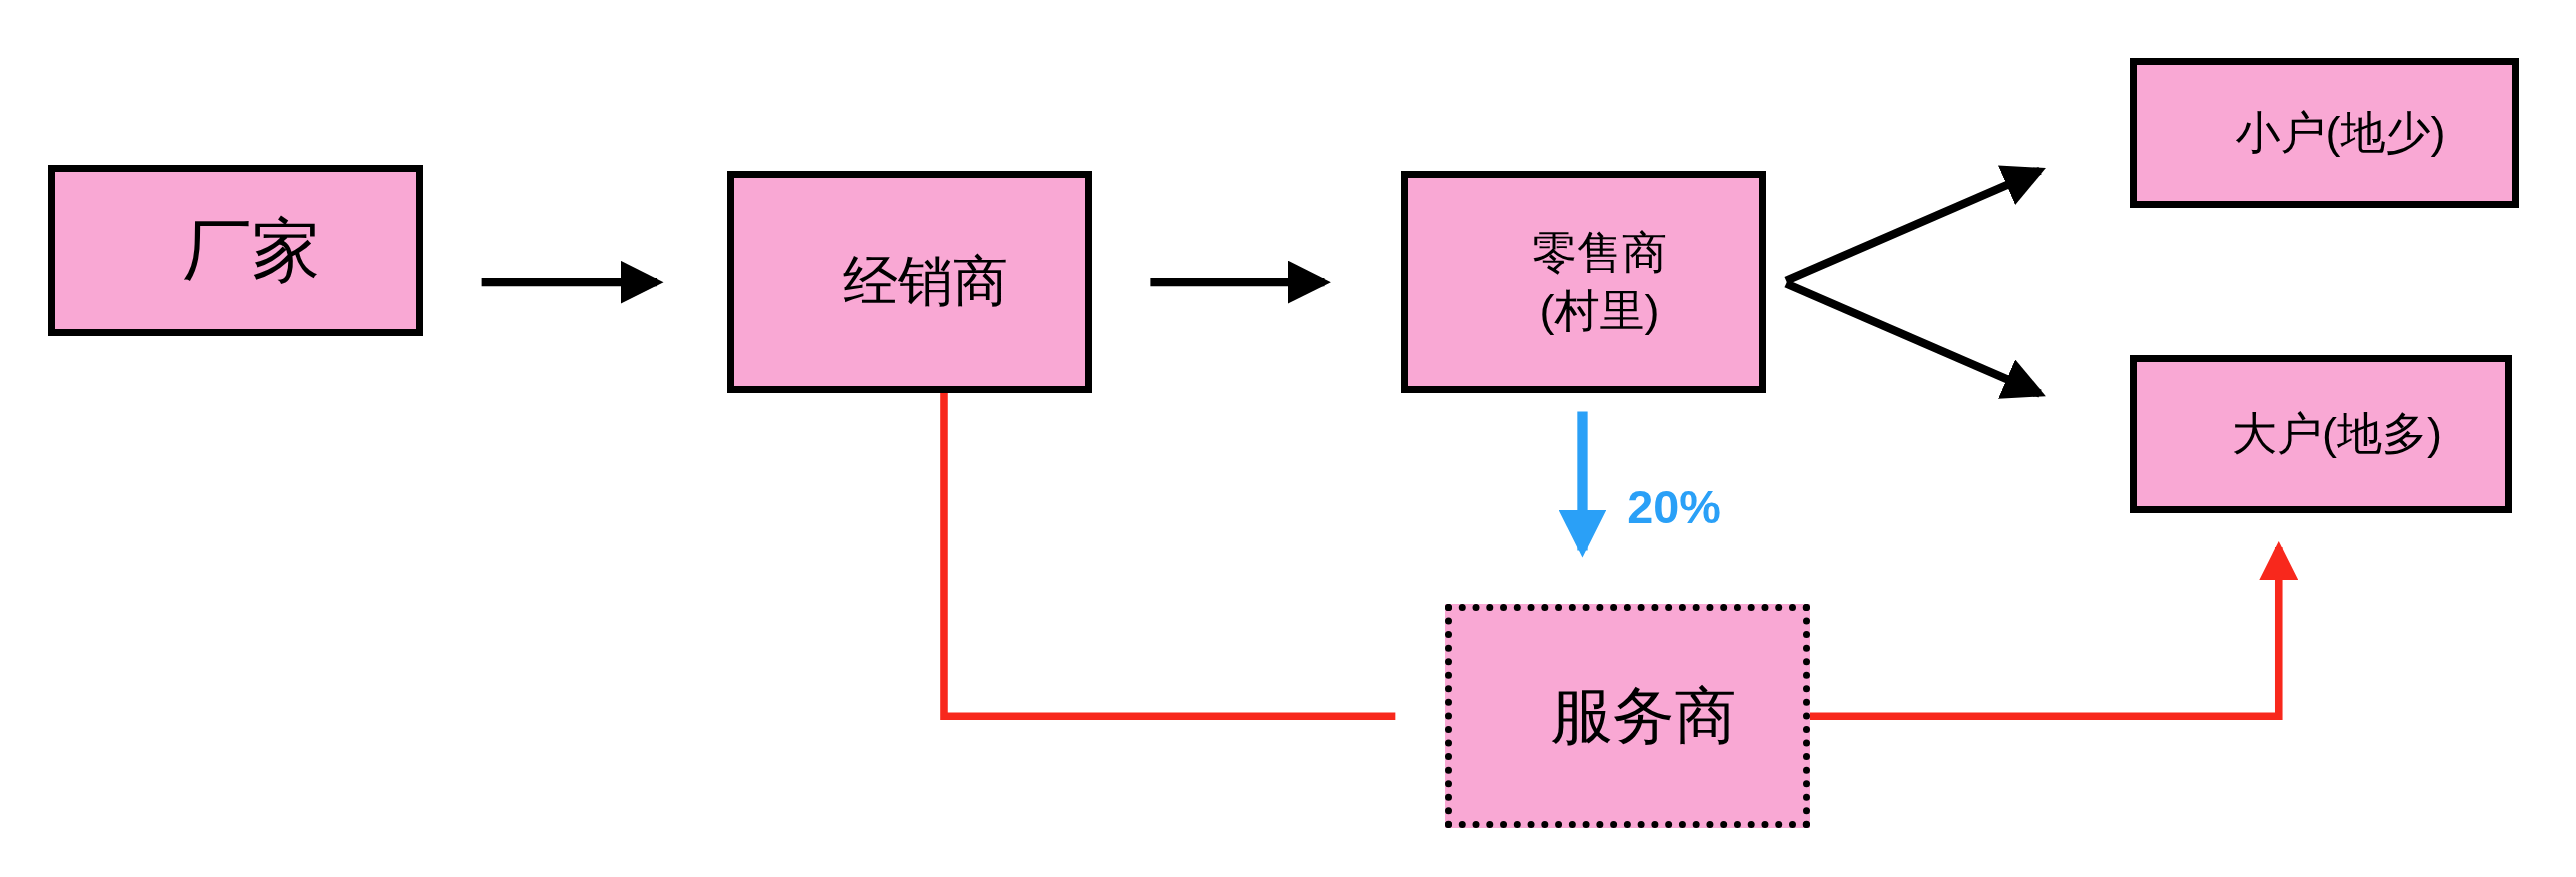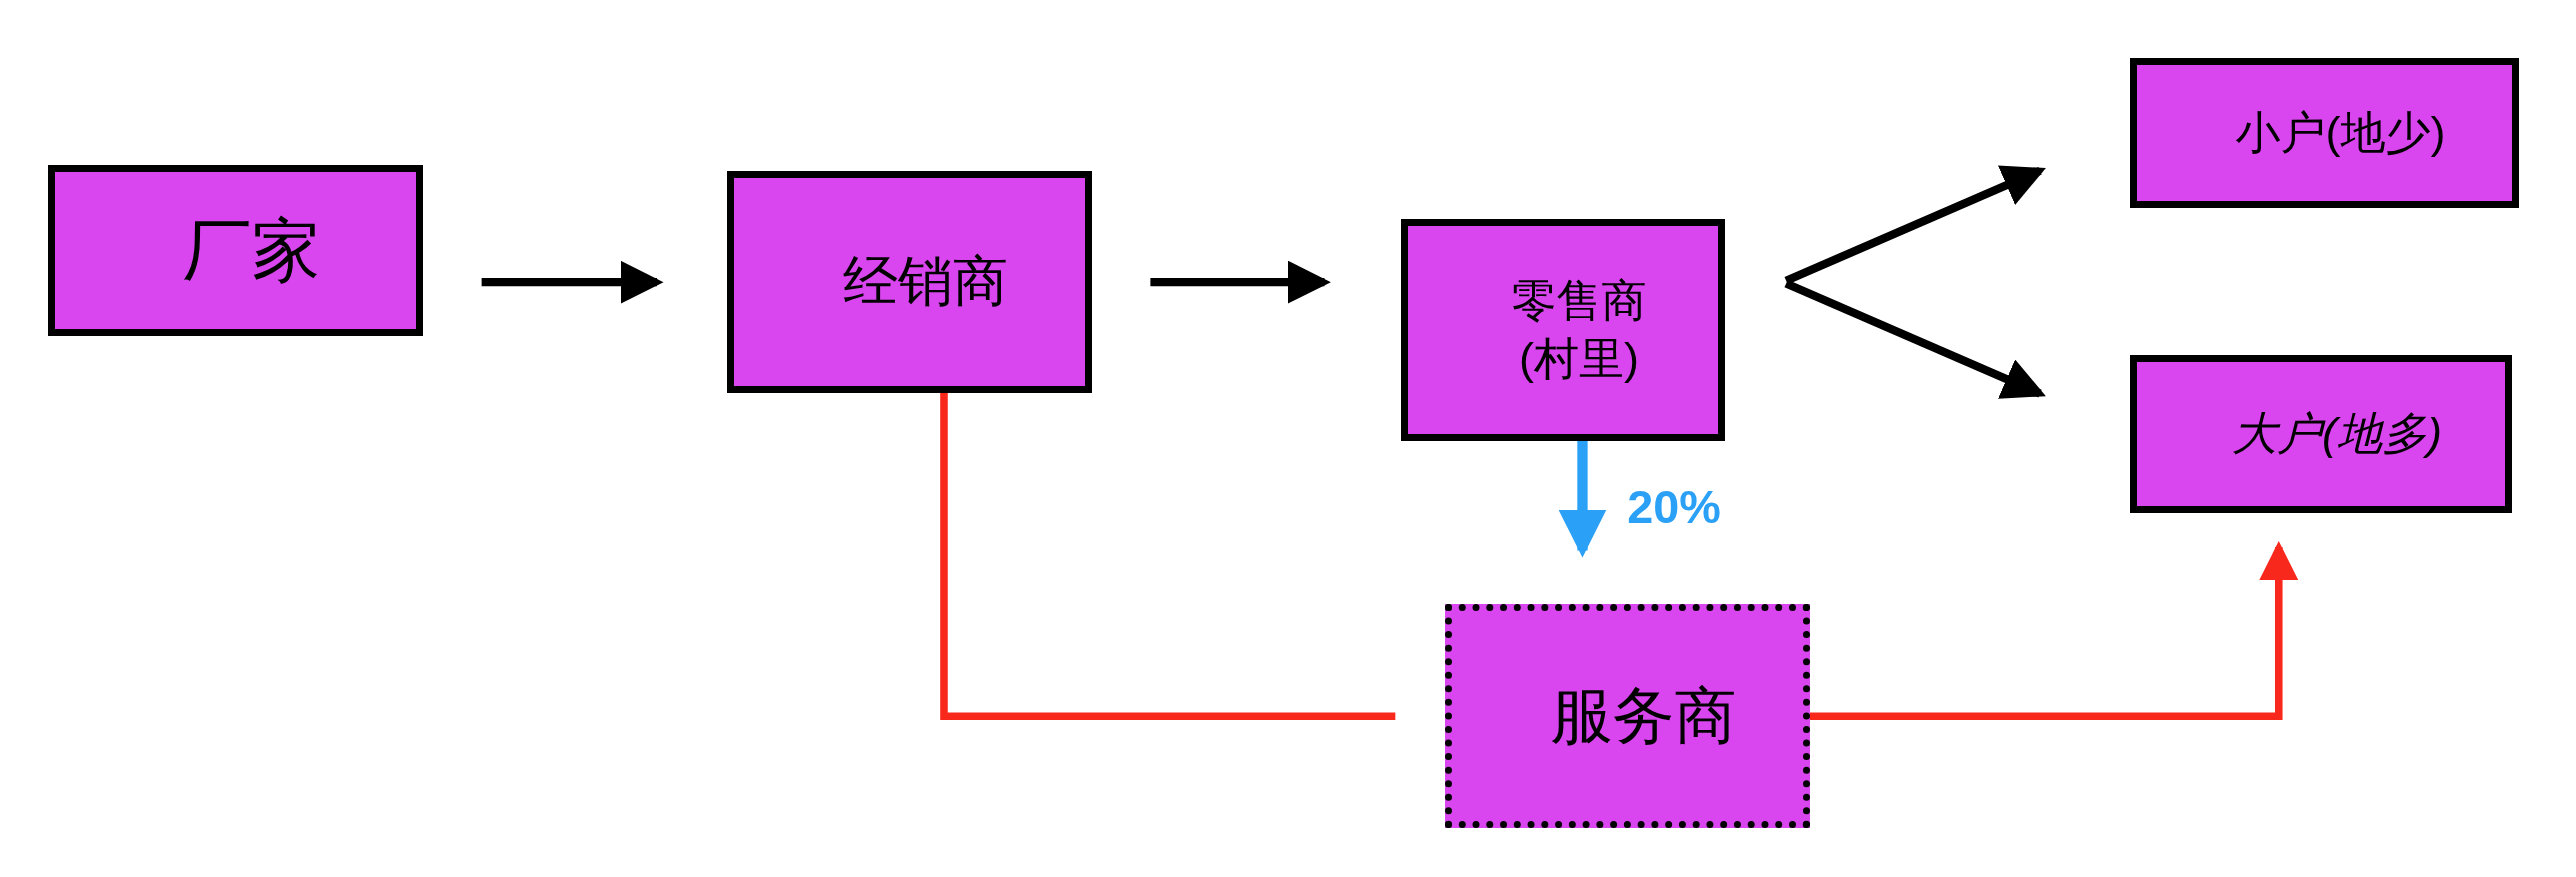--- a/index.html
+++ b/index.html
@@ -16,50 +16,48 @@
     overflow: hidden;
   }
   .node {
     position: absolute;
     display: flex;
     flex-direction: column;
     align-items: center;
     justify-content: center;
     box-sizing: border-box;
     border: 7.6px solid #000000;
-    background: #d946ef;
+    background: #f9a8d4;
     color: #000000;
     text-align: center;
     line-height: 1.3;
     z-index: 2;
     padding-left: 32px;
   }
   .node .line { display: block; }
 
   .node-factory {
     left: 48px; top: 165px; width: 375px; height: 171px;
     font-size: 69px;
   }
   .node-distributor {
     left: 727px; top: 171px; width: 365px; height: 222px;
     font-size: 55px;
   }
   .node-retailer {
-    left: 1401px; top: 171px; width: 324px; height: 222px;
+    left: 1401px; top: 171px; width: 365px; height: 222px;
     font-size: 45px;
-    margin-top: 48px;
   }
   .node-small {
     left: 2130px; top: 58px; width: 389px; height: 150px;
     font-size: 45px;
   }
   .node-large {
     left: 2130px; top: 355px; width: 382px; height: 158px;
     font-size: 45px;
-    font-style: italic;
   }
   .node-service {
     left: 1445px; top: 604px; width: 365px; height: 224px;
     font-size: 62px;
     border: 7.6px dotted #000000;
   }
   svg.edges {
     position: absolute;
     left: 0; top: 0;
     width: 2576px;

